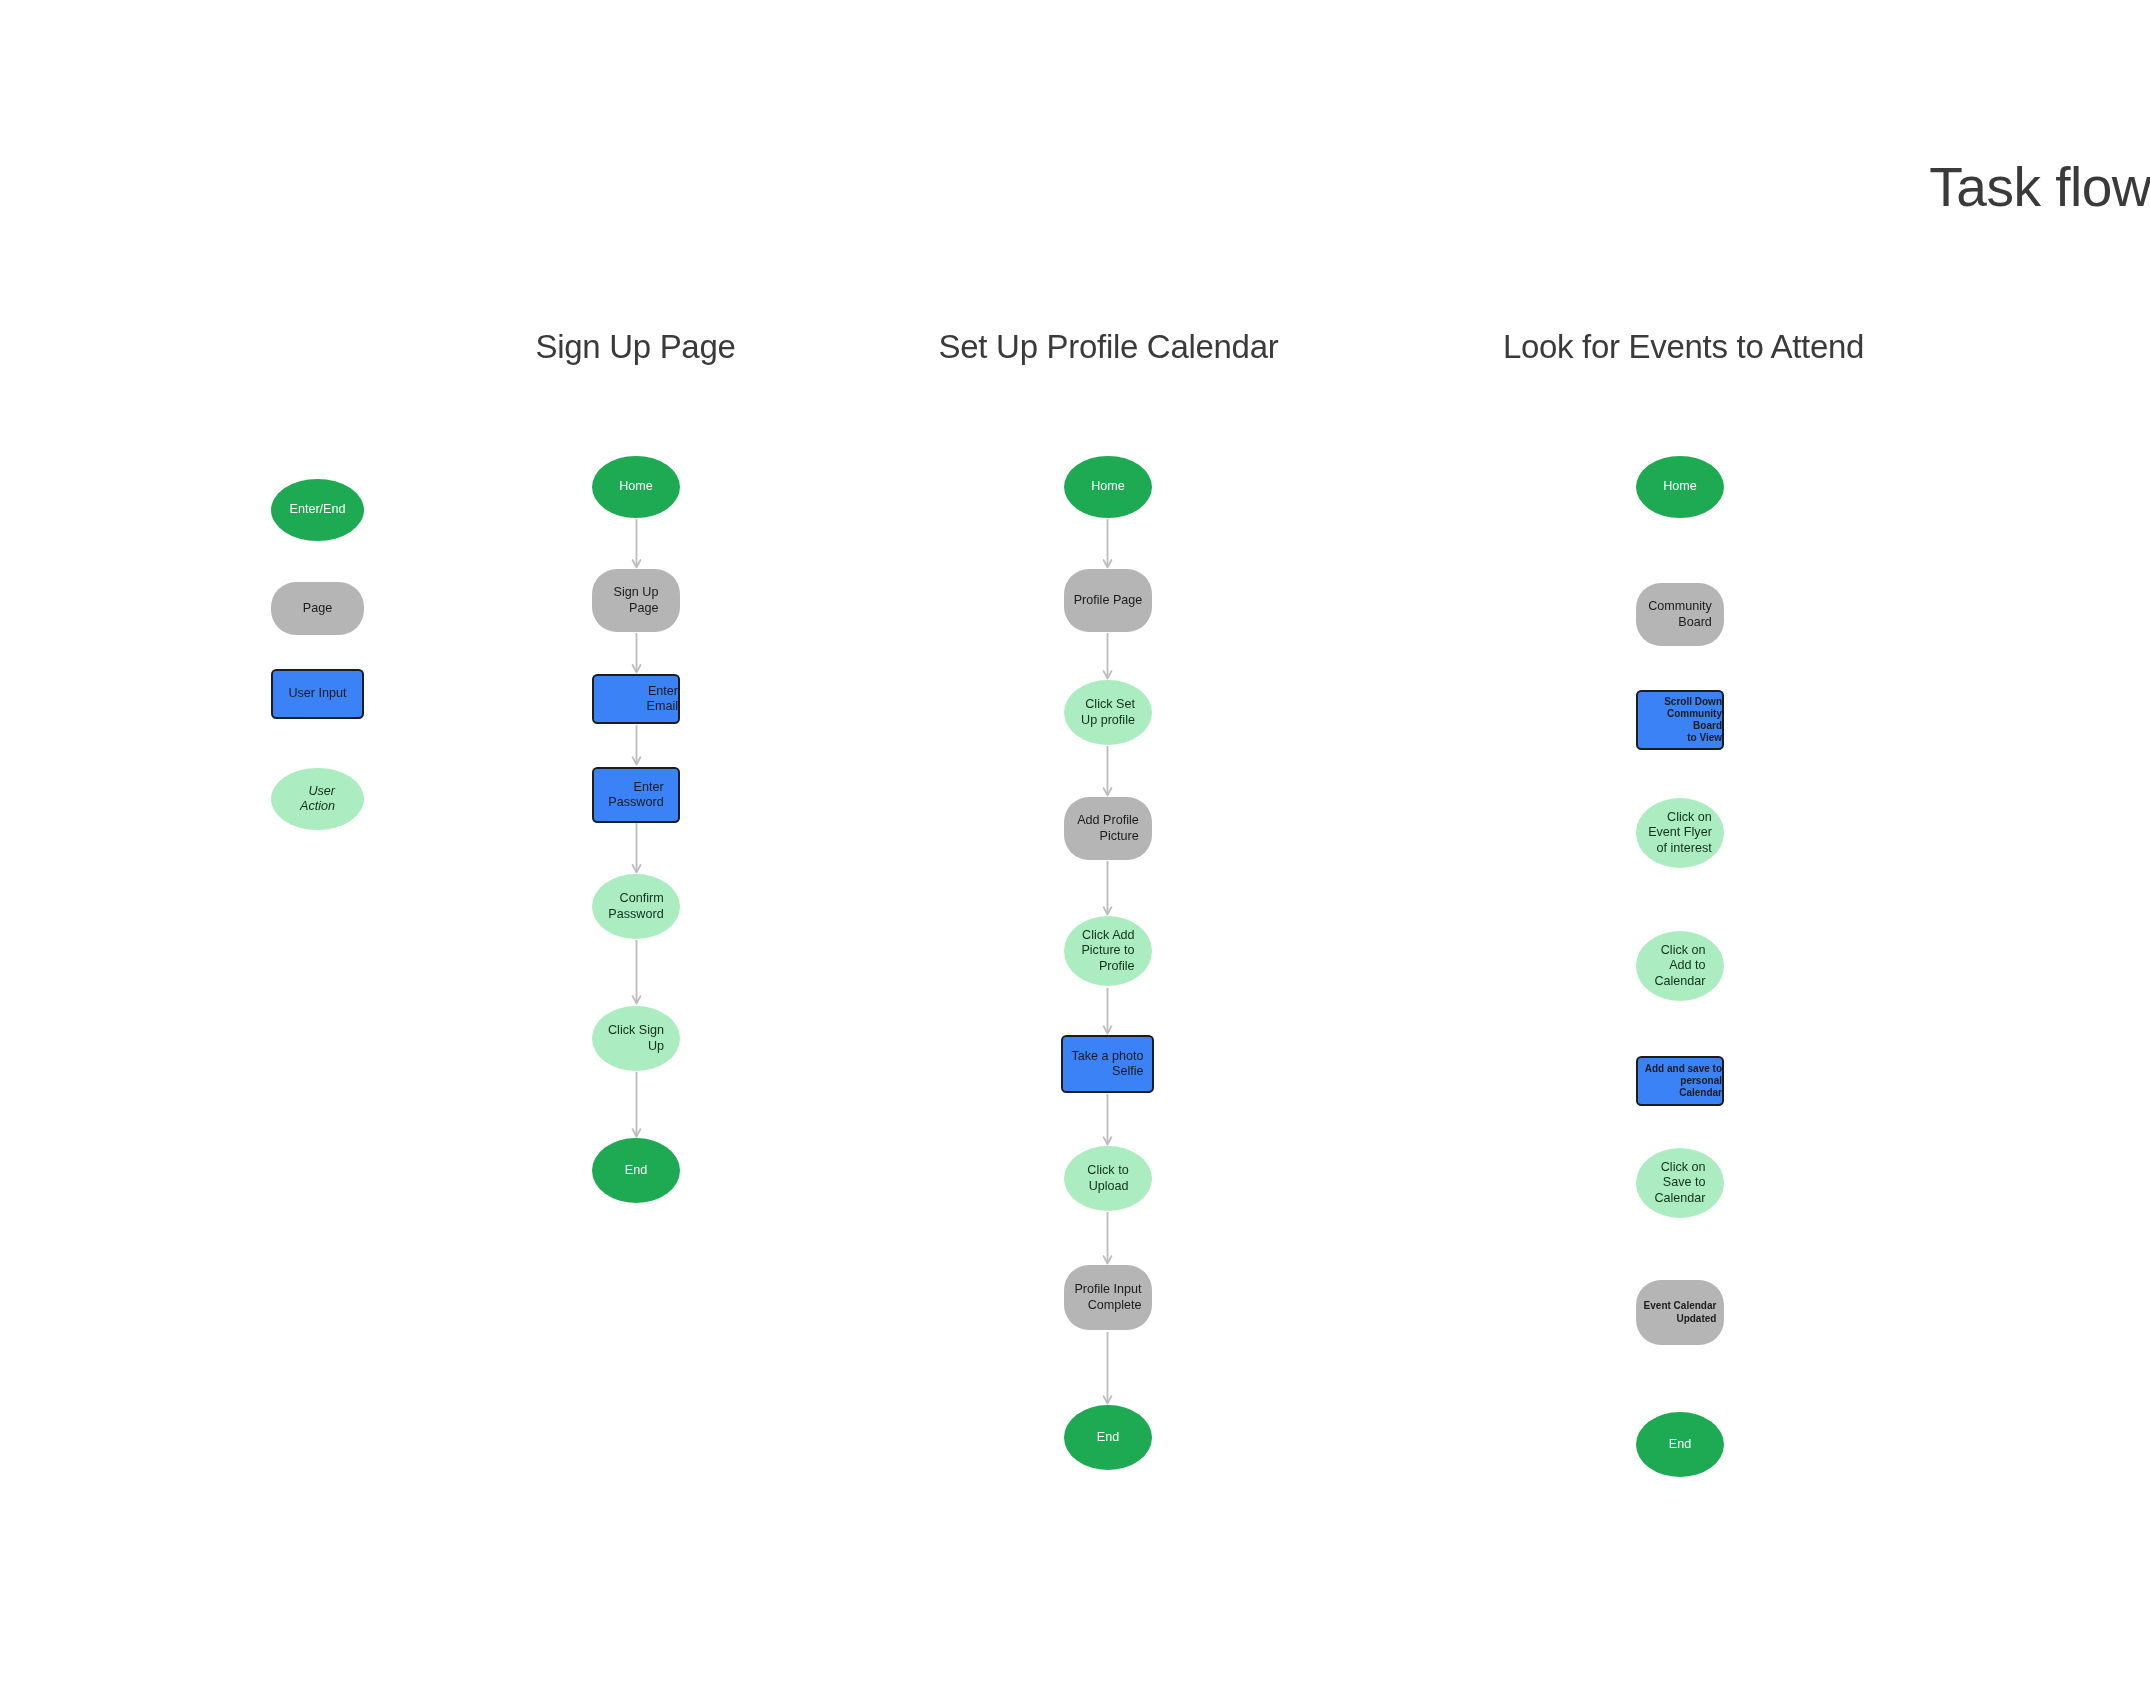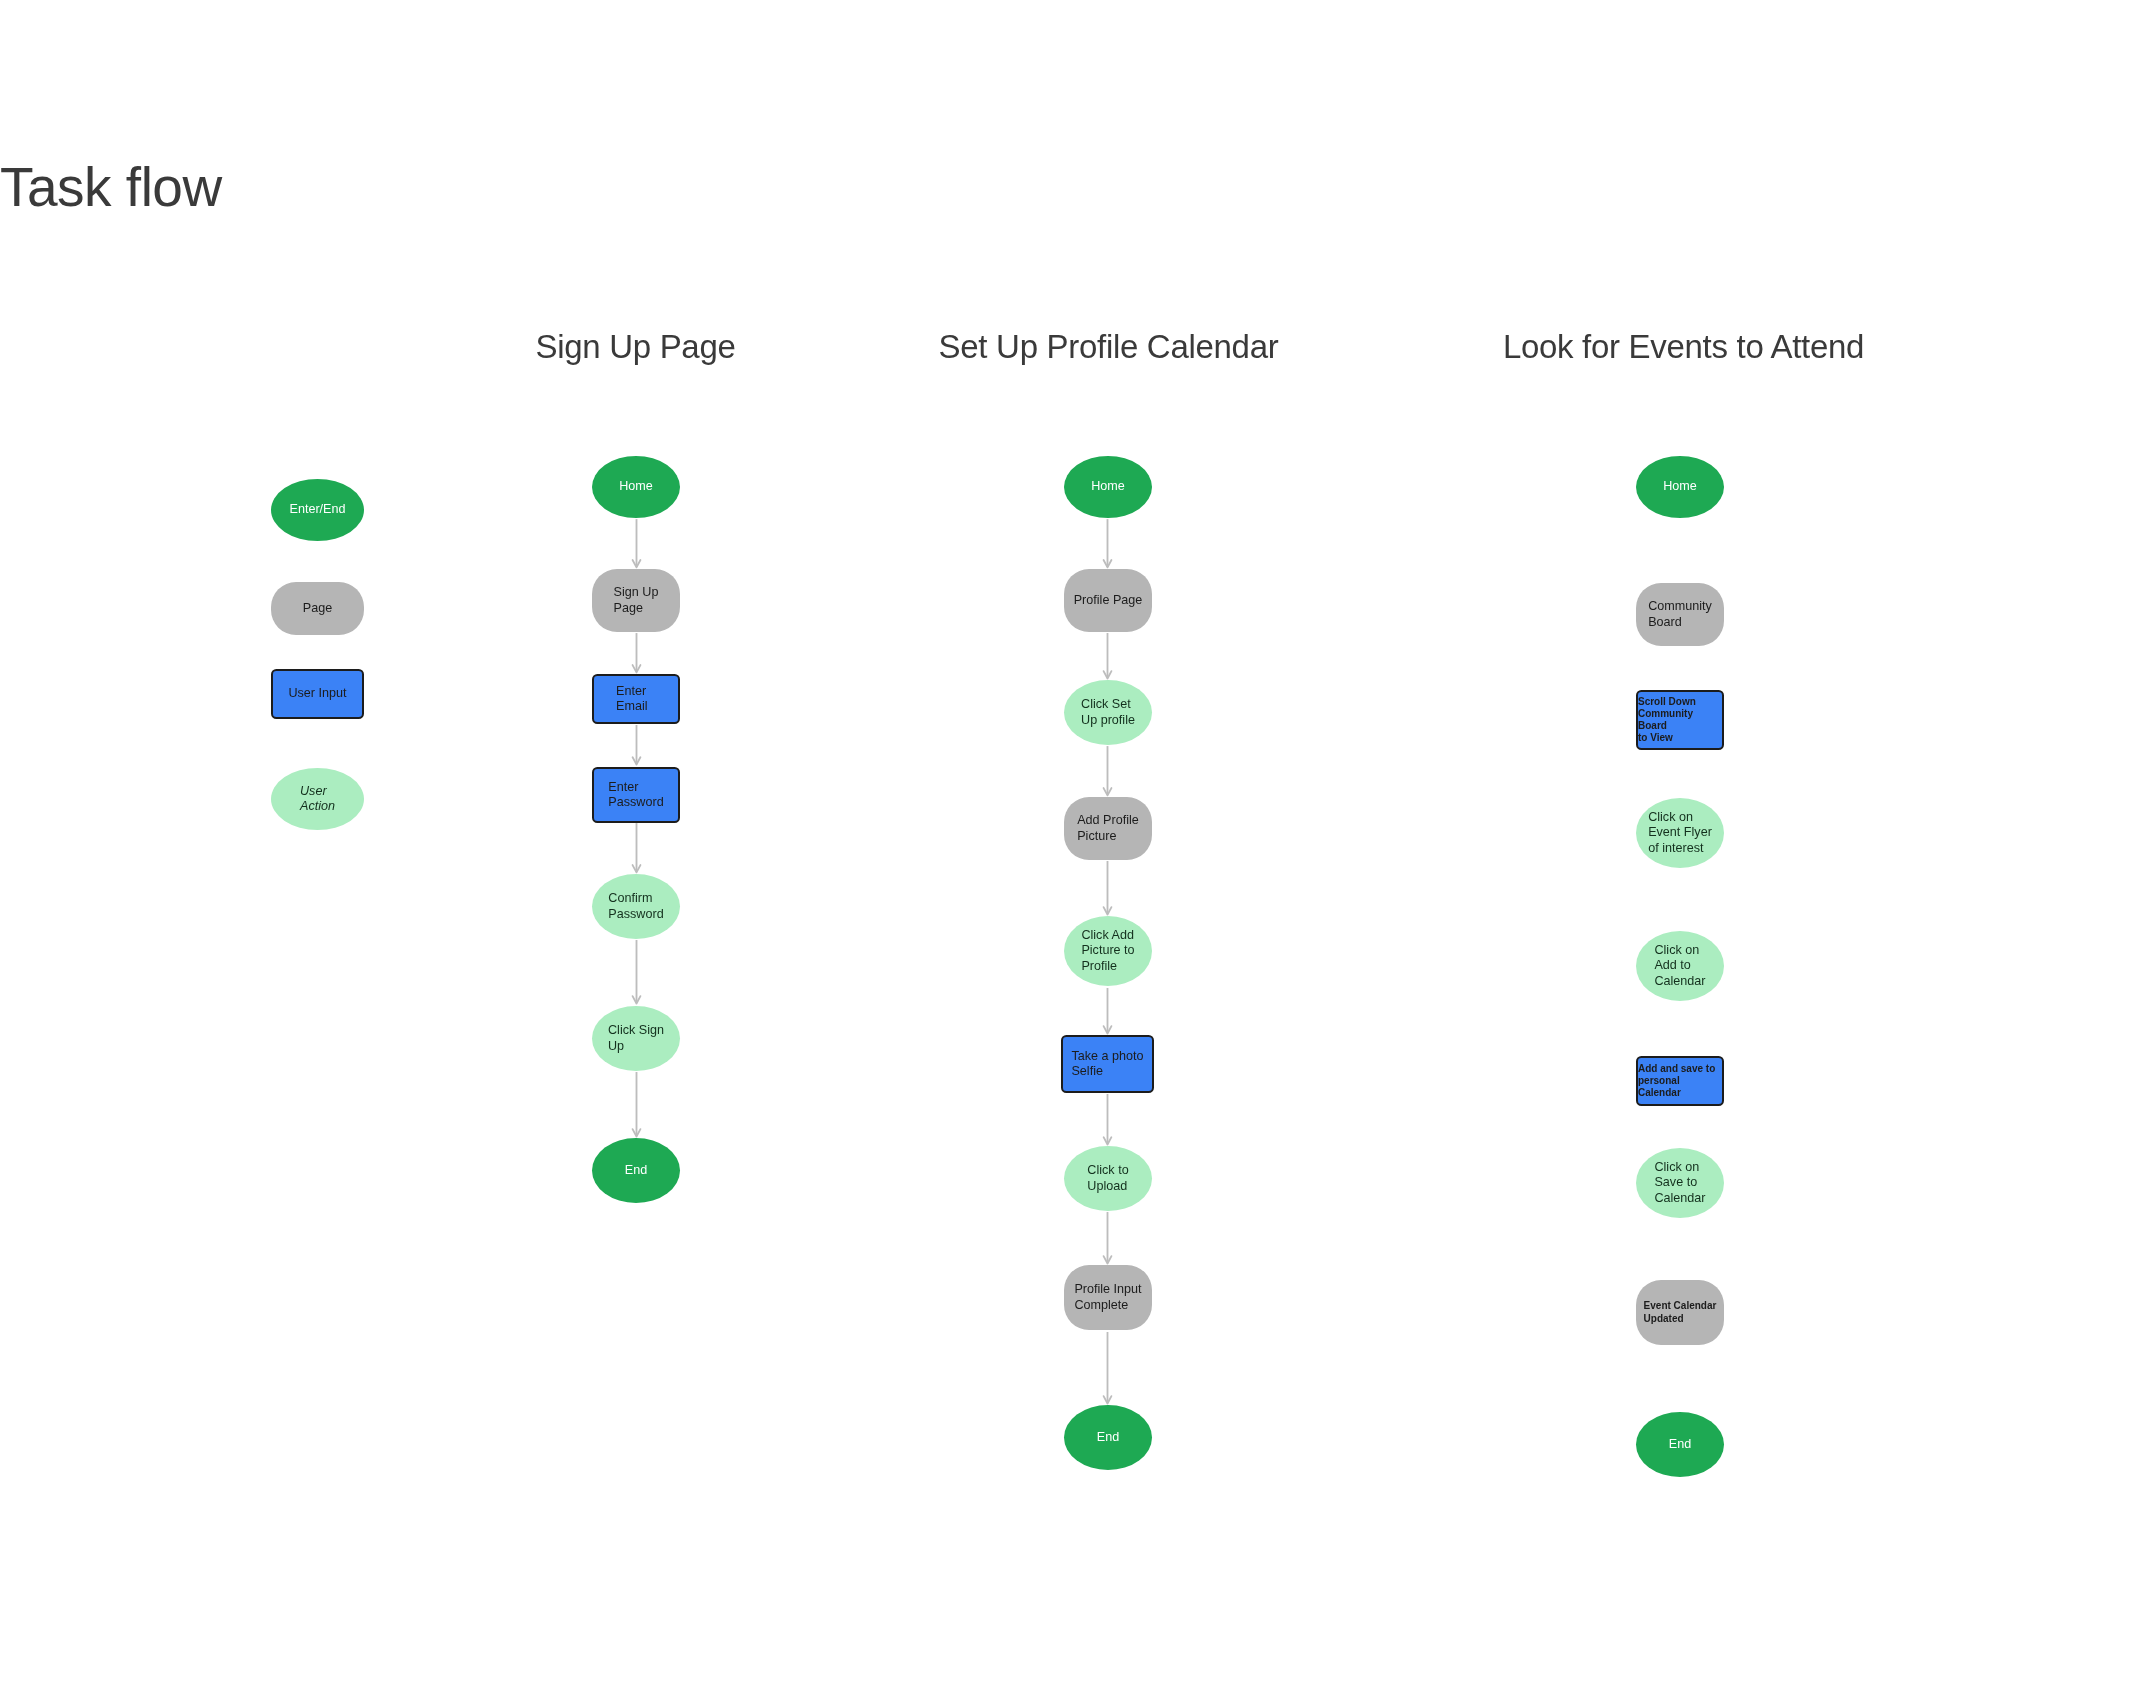--- a/index.html
+++ b/index.html
@@ -16,21 +16,21 @@
     height: 1709px;
     background: #ffffff;
   }
 
   
   #page-title {
     position: absolute;
     left: 0;
     top: 155px;
     width: 2151px;
-    text-align: left;
+    text-align: right;
     font-size: 55px;
     font-weight: 400;
     color: #3a3a3a;
     letter-spacing: -0.5px;
   }
 
   
   .col-header {
     position: absolute;
     top: 328px;
@@ -44,21 +44,21 @@
   #header-col-0 { left: 399px; }
   #header-col-1 { left: 872px; }
   #header-col-2 { left: 1447px; }
 
   
   .node {
     position: absolute;
     display: flex;
     align-items: center;
     justify-content: center;
-    text-align: left;
+    text-align: right;
     line-height: 1.22;
     white-space: pre-line;
   }
   .node.start-end {
     border-radius: 50%;
     background: #1ea953;
     color: #ffffff;
     font-size: 12.6px;
     font-weight: 400;
   }

